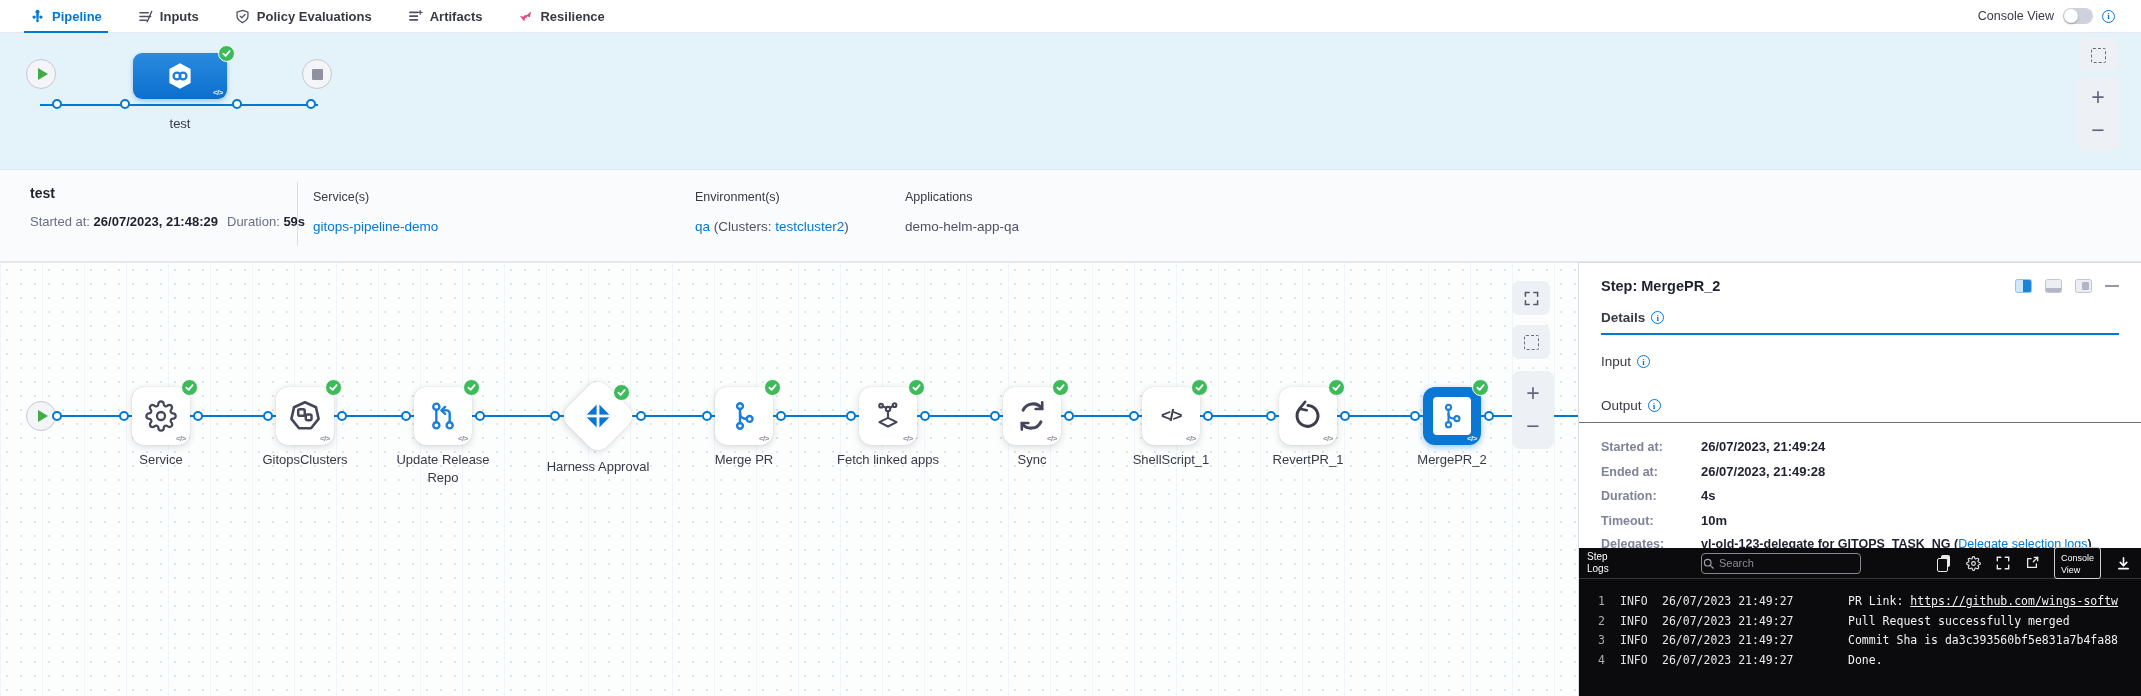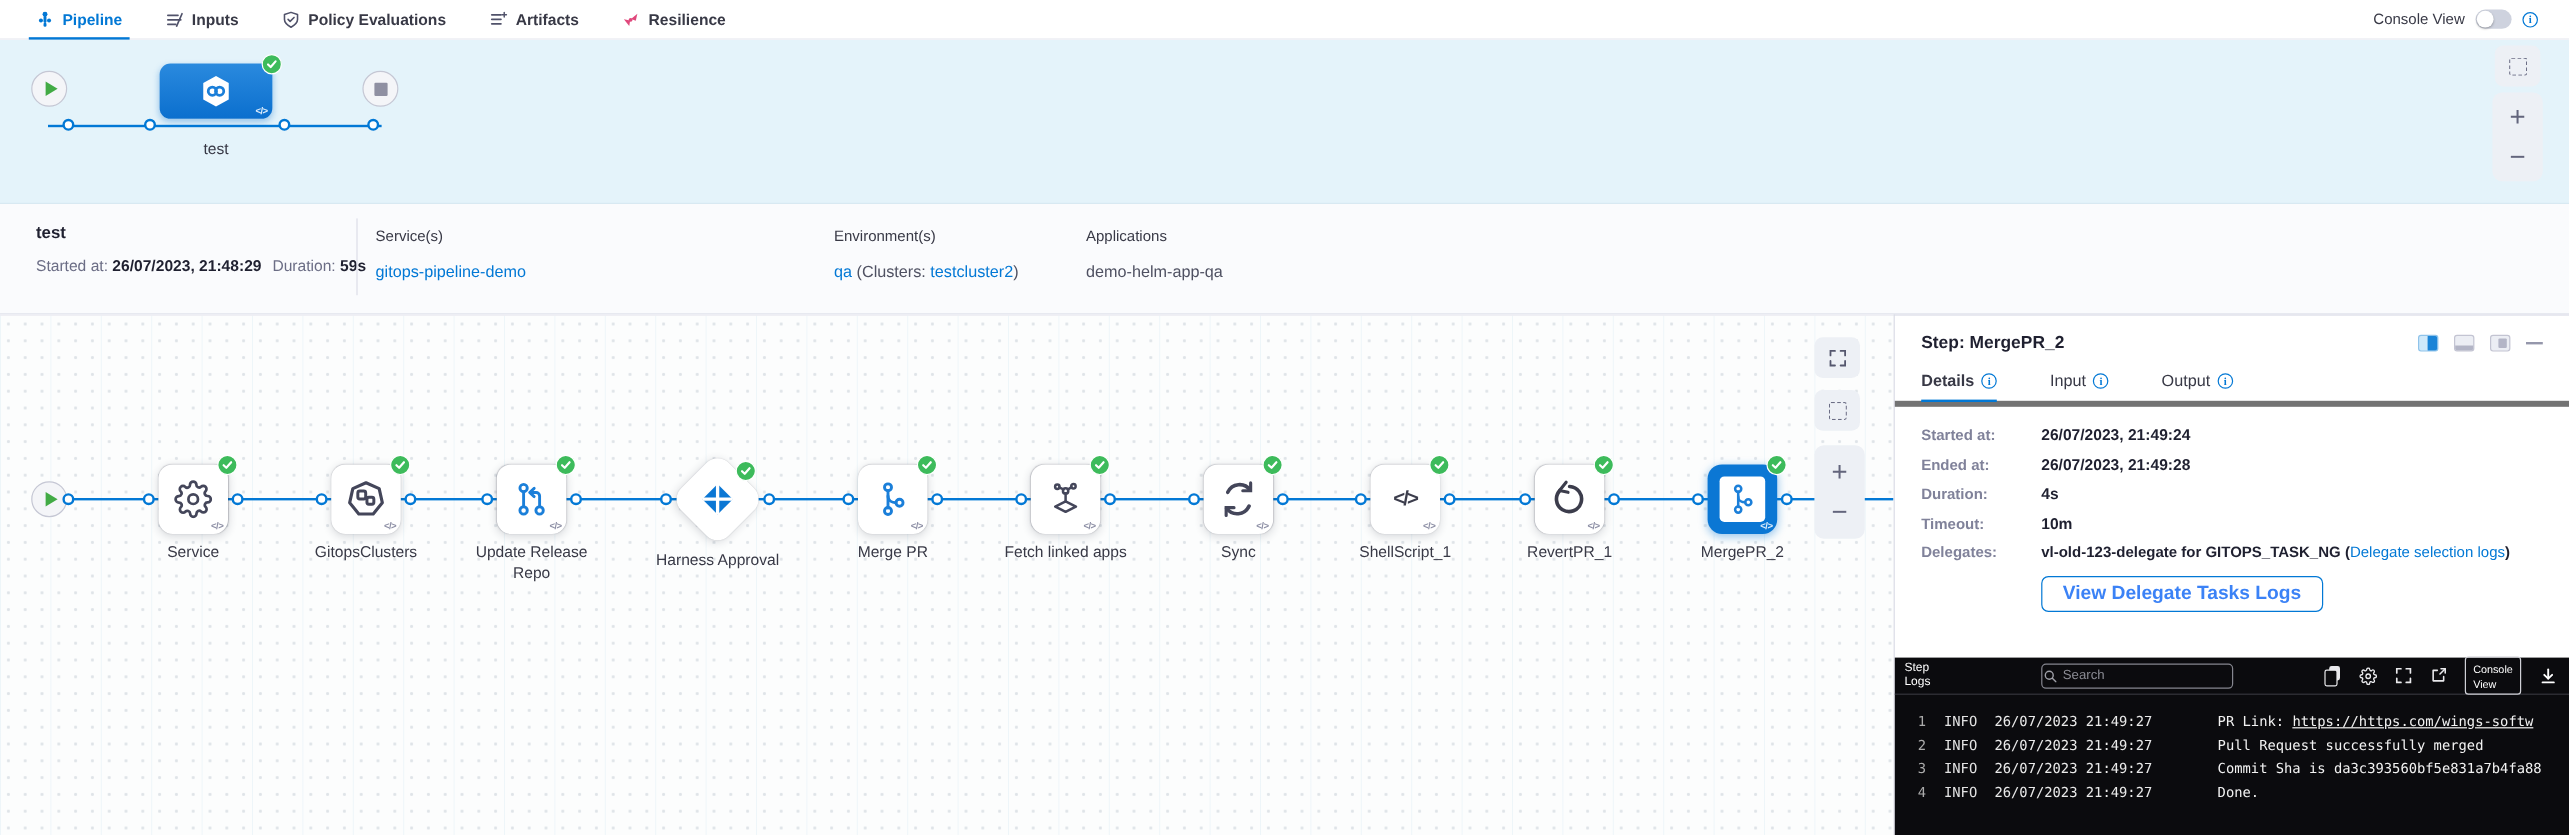--- a/index.html
+++ b/index.html
@@ -73,21 +73,21 @@
   .panel-title { font-size:14.5px; font-weight:700; color:#1f2030; }
   .panel-icons { margin-left:auto; display:flex; align-items:center; gap:13px; }
   .lay { width:17px; height:14px; border-radius:2.5px; position:relative; cursor:pointer; }
   .lay1 { background:#cfe9fa; border:1px solid #8fc3ea; }
   .lay1::after { content:""; position:absolute; right:0; top:0; bottom:0; width:55%; background:#1b84d7; border-radius:0 1.5px 1.5px 0; }
   .lay2 { background:#eceef4; border:1px solid #c3c4d2; }
   .lay2::after { content:""; position:absolute; left:0; right:0; bottom:0; height:36%; background:#b3b5c6; border-radius:0 0 1.5px 1.5px; }
   .lay3 { background:#eceef4; border:1px solid #c3c4d2; }
   .lay3::after { content:""; position:absolute; right:2px; top:2px; bottom:2px; width:50%; background:#b3b5c6; border-radius:1px; }
   .lay-min { width:14px; height:2.2px; background:#9597ab; cursor:pointer; }
-  .panel-tabs { display:flex; gap:44px; padding:0 22px; margin-top:16px; border-bottom:5px solid #737373; }
+  .panel-tabs { display:flex; gap:20px; padding:0 22px; margin-top:16px; border-bottom:1px solid #737373;flex-direction:column; }
   .ptab { display:flex; align-items:center; gap:6px; font-size:13.5px; color:#383946; padding-bottom:9px; position:relative; cursor:pointer; }
   .ptab.active { font-weight:700; }
   .ptab.active::after { content:""; position:absolute; left:0; right:0; bottom:-1px; height:2.5px; background:#0278d5; }
   .fields { padding:16px 22px 0 22px; font-size:13px; }
   .frow { display:flex; margin-bottom:9.5px; align-items:baseline; }
   .flabel { width:100px; flex:0 0 100px; color:#80829a; font-weight:600; font-size:12.5px; }
   .fvalue { color:#1f2030; font-weight:700; }
   .delegate-btn { margin-left:100px; margin-top:3px; background:#fff; border:1.5px solid #0278d5; color:#3b82f6; font-weight:700; font-size:16px; border-radius:6px; padding:5px 17px; cursor:pointer; font-family:inherit; }
 
   
@@ -564,21 +564,21 @@
               <polyline points="4.5,6.8 8,10.2 11.5,6.8"></polyline>
               <line x1="3" y1="13.5" x2="13" y2="13.5"></line>
             </svg>
         </div>
       </div>
       <div class="console-body">
         <div class="log-row">
           <span class="ln">1</span>
           <span class="lvl">INFO</span>
           <span class="lt">26/07/2023 21:49:27</span>
-          <span class="lm"><span>PR Link: </span><span class="loglink">https://https.com/wings-softw</span></span>
+          <span class="lm"><span>PR Link: </span><span class="loglink">https://github.com/wings-softw</span></span>
         </div>
         <div class="log-row">
           <span class="ln">2</span>
           <span class="lvl">INFO</span>
           <span class="lt">26/07/2023 21:49:27</span>
           <span class="lm">Pull Request successfully merged</span>
         </div>
         <div class="log-row">
           <span class="ln">3</span>
           <span class="lvl">INFO</span>

